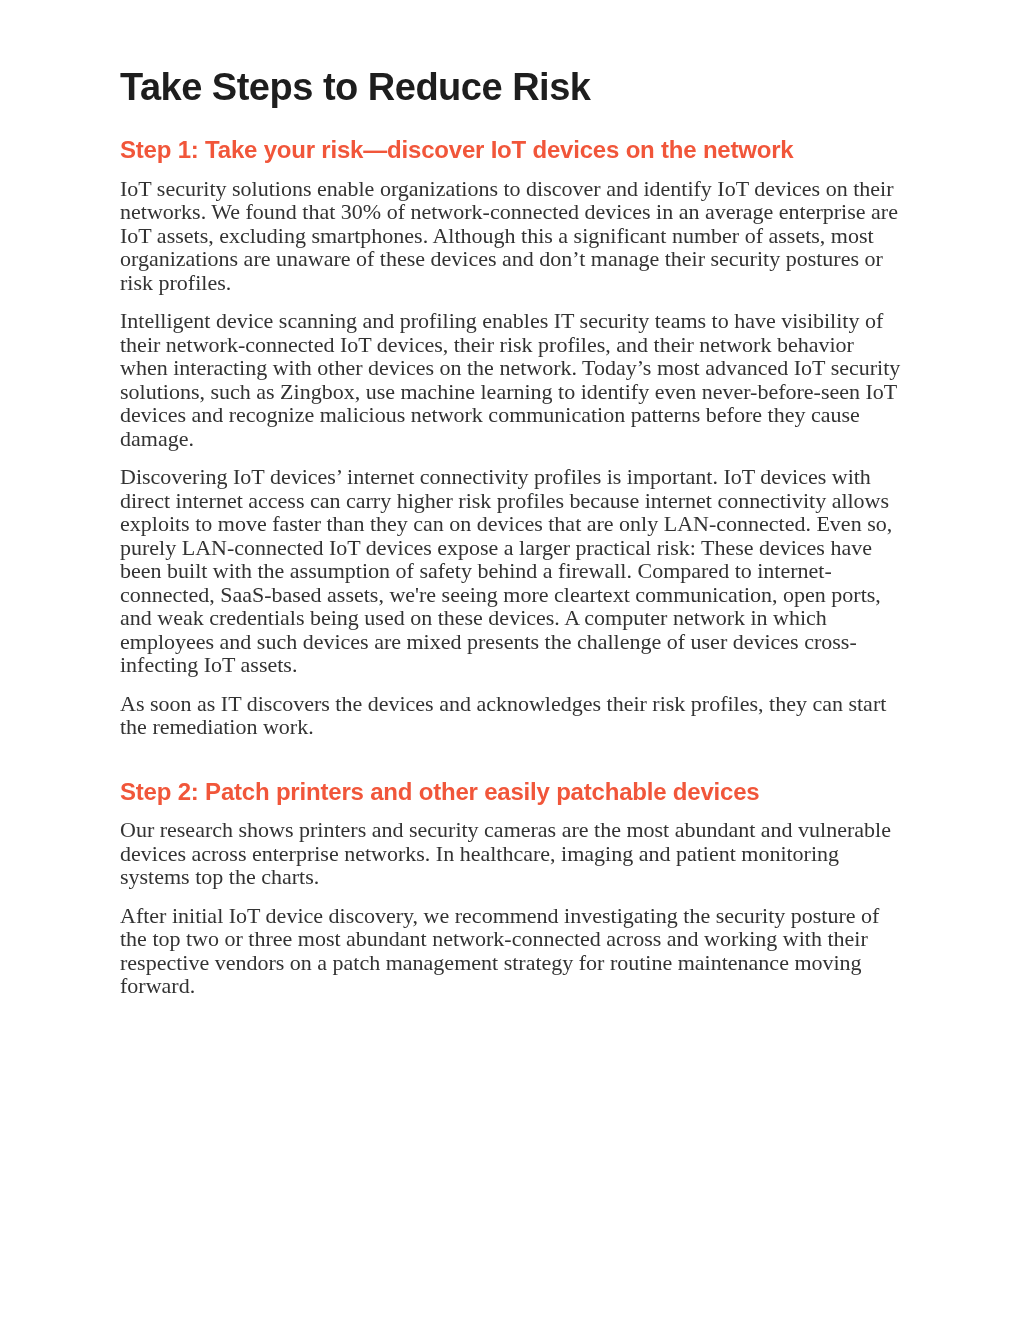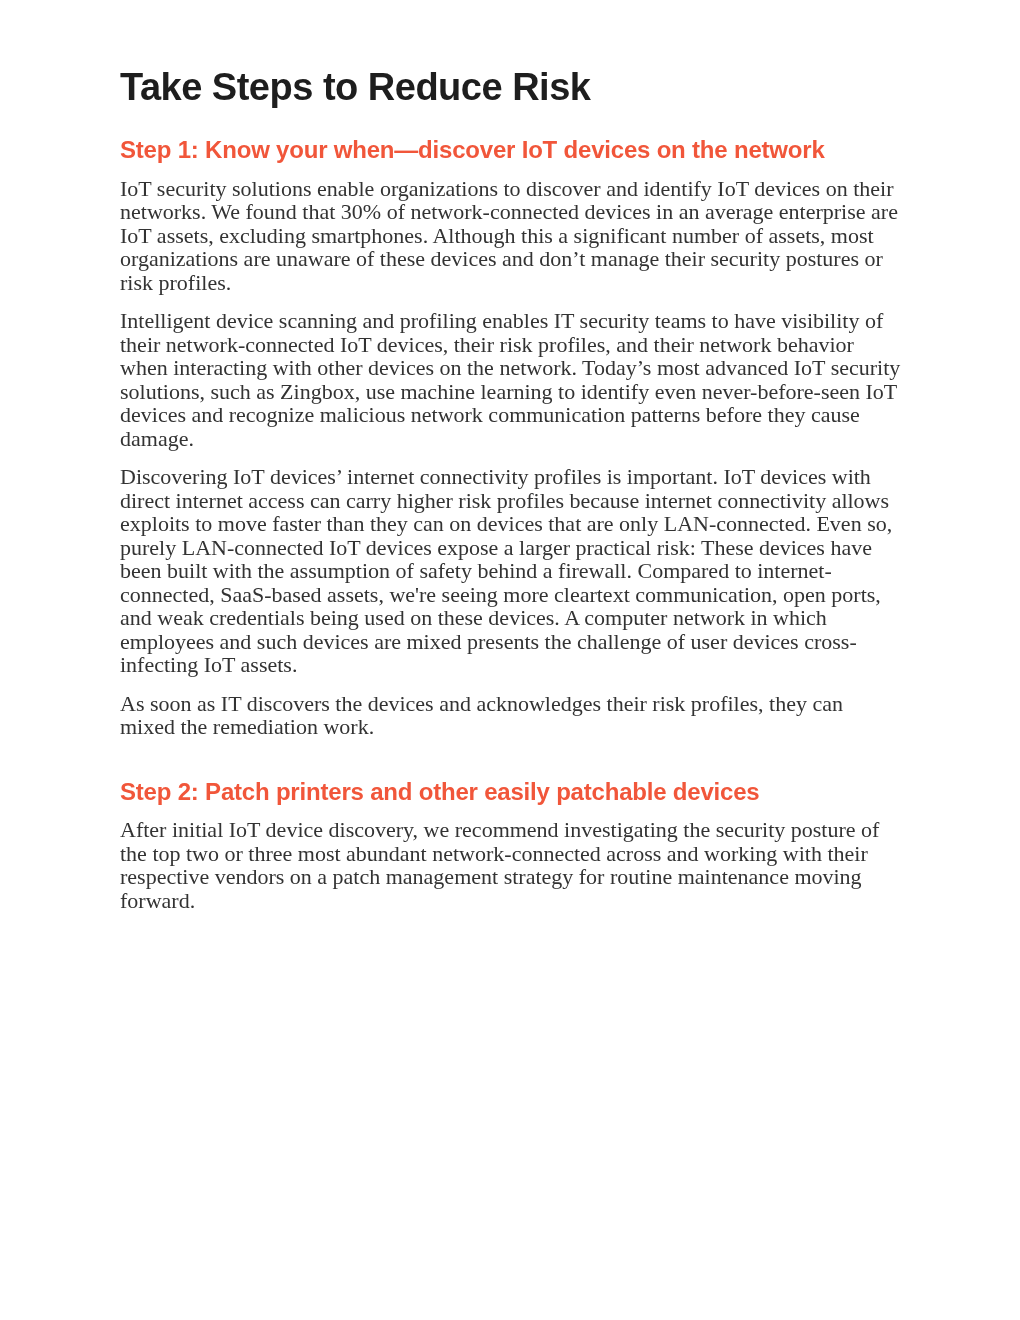--- a/index.html
+++ b/index.html
@@ -55,26 +55,27 @@
 </style>
 </head>
 <body>
 
 <div class="page">
   <div class="content">
 
     <h1 class="doc-title">Take Steps to Reduce Risk</h1>
 
     <section class="step-section">
-      <h2 class="step-heading">Step 1: Know your when—discover IoT devices on the network</h2>
+      <h2 class="step-heading">Step 1: Take your risk—discover IoT devices on the network</h2>
       <p class="body-paragraph">IoT security solutions enable organizations to discover and identify IoT devices on their networks. We found that 30% of network-connected devices in an average enterprise are IoT assets, excluding smartphones. Although this a significant number of assets, most organizations are unaware of these devices and don’t manage their security postures or risk profiles.</p>
       <p class="body-paragraph">Intelligent device scanning and profiling enables IT security teams to have visibility of their network-connected IoT devices, their risk profiles, and their network behavior when interacting with other devices on the network. Today’s most advanced IoT security solutions, such as Zingbox, use machine learning to identify even never-before-seen IoT devices and recognize malicious network communication patterns before they cause damage.</p>
       <p class="body-paragraph">Discovering IoT devices’ internet connectivity profiles is important. IoT devices with direct internet access can carry higher risk profiles because internet connectivity allows exploits to move faster than they can on devices that are only LAN-connected. Even so, purely LAN-connected IoT devices expose a larger practical risk: These devices have been built with the assumption of safety behind a firewall. Compared to internet-connected, SaaS-based assets, we're seeing more cleartext communication, open ports, and weak credentials being used on these devices. A computer network in which employees and such devices are mixed presents the challenge of user devices cross-infecting IoT assets.</p>
-      <p class="body-paragraph">As soon as IT discovers the devices and acknowledges their risk profiles, they can mixed the remediation work.</p>
+      <p class="body-paragraph">As soon as IT discovers the devices and acknowledges their risk profiles, they can start the remediation work.</p>
     </section>
 
     <section class="step-section">
       <h2 class="step-heading">Step 2: Patch printers and other easily patchable devices</h2>
+      <p class="body-paragraph">Our research shows printers and security cameras are the most abundant and vulnerable devices across enterprise networks. In healthcare, imaging and patient monitoring systems top the charts.</p>
       <p class="body-paragraph">After initial IoT device discovery, we recommend investigating the security posture of the top two or three most abundant network-connected across and working with their respective vendors on a patch management strategy for routine maintenance moving forward.</p>
     </section>
 
   </div>
 </div>
 
 </body></html>

